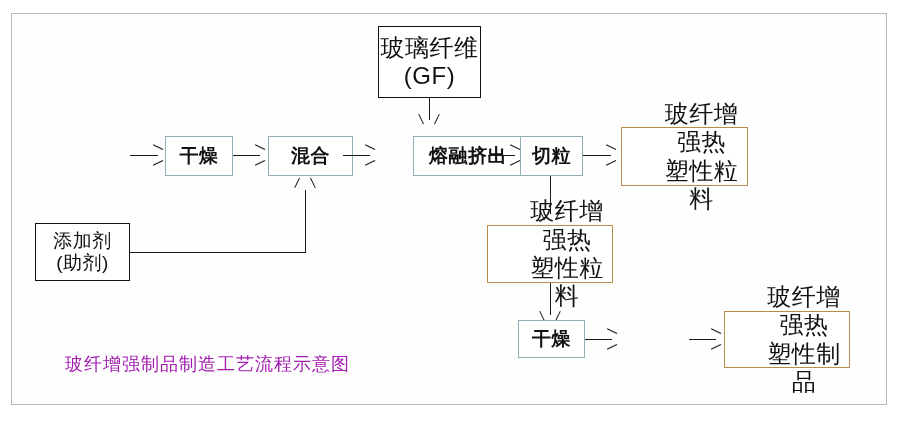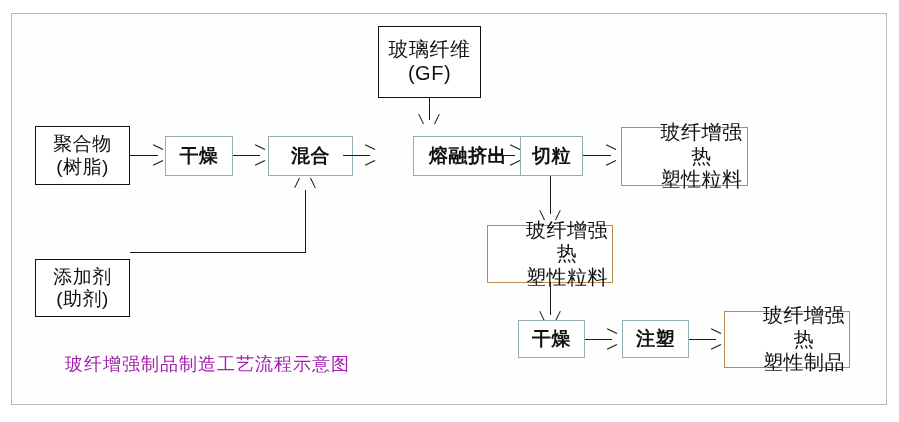--- a/index.html
+++ b/index.html
@@ -28,21 +28,21 @@
     background:#ffffff;
     line-height:1.18;
     white-space:pre-line;
     letter-spacing:0.5px;
   }
   .node.black{border:1.6px solid #111111;}
   .node.blue{border:1.4px solid #93adb5;font-weight:bold;}
   .node.orange{border:1.8px solid #b88b4f;padding-left:34px;}
 
   .fs20{font-size:19px;}
-  .fs19{font-size:20px;}
+  .fs19{font-size:24px;}
 
   
   .hline{position:absolute;height:0;border-top:1.5px solid #1a1a1a;}
   .vline{position:absolute;width:0;border-left:1.5px solid #1a1a1a;}
 
   
   .vhead-r{position:absolute;width:11px;height:12px;}
   .vhead-r:before,.vhead-r:after{
     content:"";position:absolute;left:0;width:11px;height:0;
     border-top:1.5px solid #1a1a1a;transform-origin:100% 50%;
@@ -77,22 +77,20 @@
 <div id="canvas">
 
   <div id="frame"></div>
 
   <div class="node black fs19" style="left:378px;top:26px;width:103px;height:72px;">玻璃纤维
 (GF)</div>
 
   <div class="vline" style="left:429px;top:98px;height:22px;"></div>
   <div class="vhead-d" style="left:423px;top:113px;"></div>
 
-  <div class="node black fs20" style="left:35px;top:126px;width:95px;height:59px;">聚合物
-(树脂)</div>
 
   <div class="hline" style="left:130px;top:155px;width:28px;"></div>
   <div class="vhead-r" style="left:152px;top:149px;"></div>
 
   <div class="node blue fs20" style="left:165px;top:136px;width:68px;height:40px;">干燥</div>
 
   <div class="hline" style="left:233px;top:155px;width:27px;"></div>
   <div class="vhead-r" style="left:254px;top:149px;"></div>
 
   <div class="node blue fs20" style="left:268px;top:136px;width:85px;height:40px;">混合</div>
@@ -106,42 +104,41 @@
   <div class="vhead-r" style="left:509px;top:149px;"></div>
 
   <div class="node blue fs20" style="left:520px;top:136px;width:63px;height:40px;">切粒</div>
 
   <div class="hline" style="left:583px;top:155px;width:28px;"></div>
   <div class="vhead-r" style="left:605px;top:149px;"></div>
 
   <div class="node orange fs19" style="left:621px;top:127px;width:127px;height:59px;">玻纤增强热
 塑性粒料</div>
 
-  <div class="node black fs20" style="left:35px;top:223px;width:95px;height:58px;margin-top:36px;">添加剂
+  <div class="node black fs20" style="left:35px;top:223px;width:95px;height:58px;">添加剂
 (助剂)</div>
 
   <div class="hline" style="left:130px;top:252px;width:176px;"></div>
   <div class="vline" style="left:305px;top:190px;height:63px;"></div>
   <div class="vhead-u" style="left:299px;top:178px;"></div>
 
   <div class="vline" style="left:550px;top:176px;height:38px;"></div>
   <div class="vhead-d" style="left:544px;top:209px;"></div>
 
   <div class="node orange fs19" style="left:487px;top:225px;width:126px;height:58px;">玻纤增强热
 塑性粒料</div>
 
   <div class="vline" style="left:550px;top:283px;height:32px;"></div>
   <div class="vhead-d" style="left:544px;top:310px;"></div>
 
   <div class="node blue fs20" style="left:518px;top:320px;width:67px;height:38px;">干燥</div>
 
   <div class="hline" style="left:585px;top:339px;width:27px;"></div>
   <div class="vhead-r" style="left:606px;top:333px;"></div>
 
-  <div class="node blue fs20" style="left:622px;top:320px;width:67px;height:38px;">注塑</div>
 
   <div class="hline" style="left:689px;top:339px;width:27px;"></div>
   <div class="vhead-r" style="left:710px;top:333px;"></div>
 
   <div class="node orange fs19" style="left:724px;top:311px;width:126px;height:57px;">玻纤增强热
 塑性制品</div>
 
   <div id="caption">玻纤增强制品制造工艺流程示意图</div>
 
 </div>

